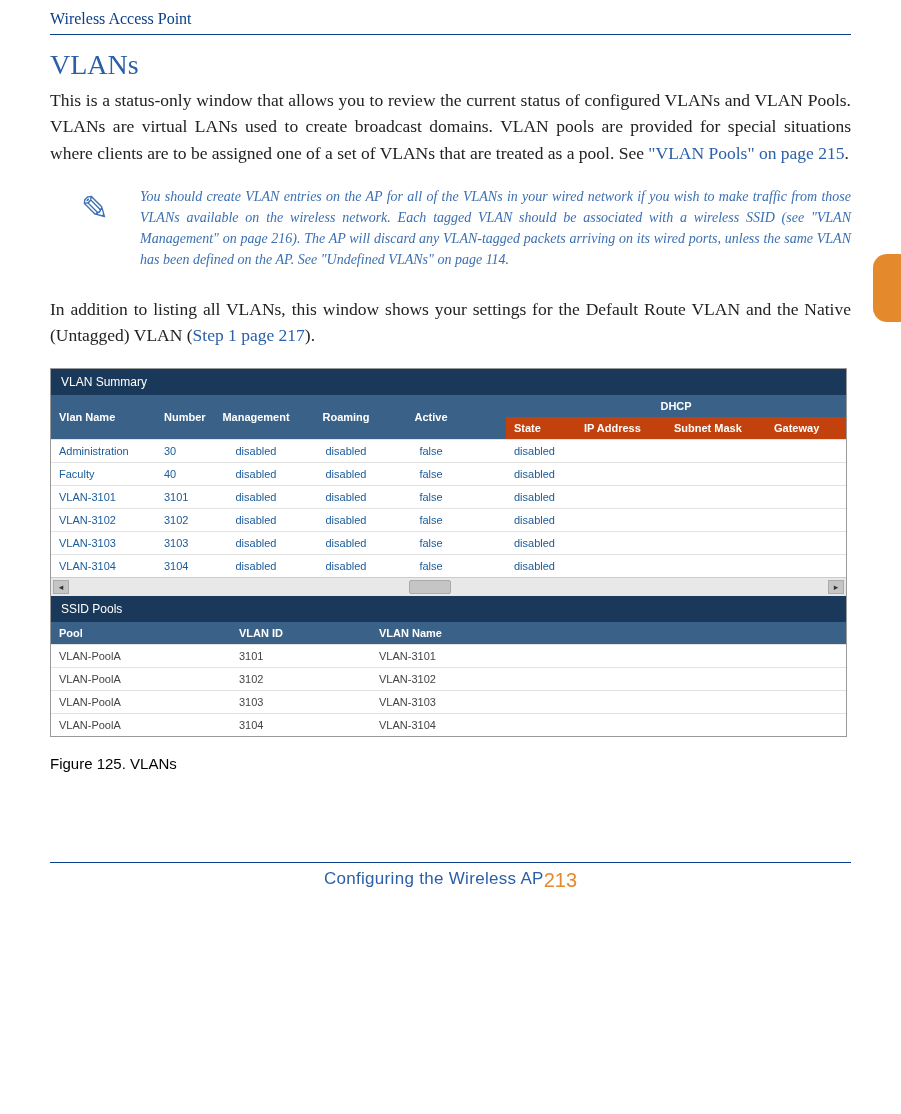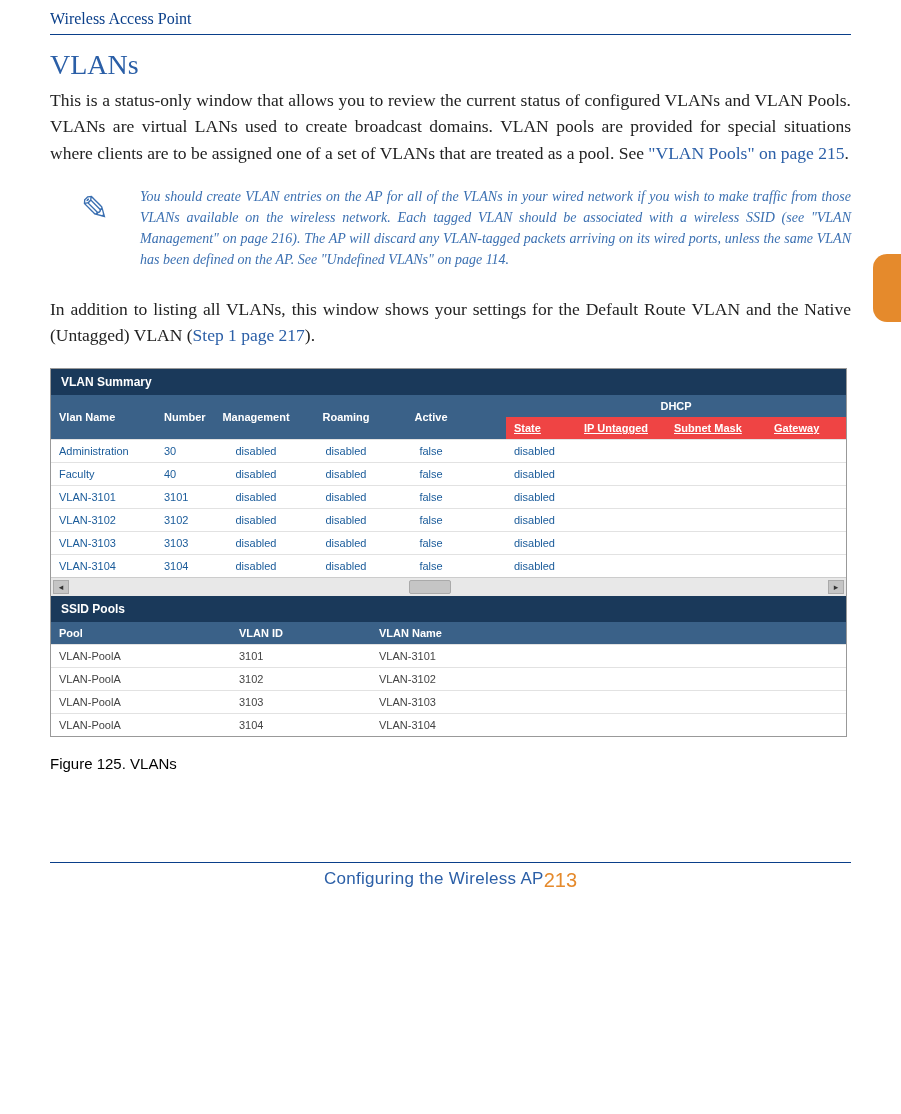--- a/index.html
+++ b/index.html
@@ -64,21 +64,21 @@
     border: 1px solid #999;
     margin: 10px 0 18px 0;
     font-family: Arial, sans-serif;
     font-size: 11px;
     width: 797px;
     box-sizing: border-box;
   }
   .panel-title {
     background: #1a395a;
     color: #fff;
-    font-weight: bold;
+    font-weight: normal;
     font-size: 12px;
     padding: 6px 10px;
   }
   .col-head {
     background: #3a6188;
     color: #fff;
     font-size: 11px;
     font-weight: bold;
   }
   .tbl {
@@ -91,26 +91,25 @@
     text-align: left;
     font-size: 11px;
   }
   .tbl td {
     color: #1a5b9a;
     border-top: 1px solid #e2e2e2;
     background: #fff;
   }
   .tbl td.center, .tbl th.center { text-align: center; }
   .subhead {
-    background: #ef4444;
+    background: #c2410c;
     color: #fff;
     font-size: 10px;
     padding: 3px 6px;
     text-align: left;
-    text-decoration: underline;
   }
   .scrollbar {
     height: 18px;
     background: #e8e8e8;
     border-top: 1px solid #ccc;
     position: relative;
   }
   .scrollbar .thumb {
     position: absolute;
     left: 45%;
@@ -219,21 +218,21 @@
           <th rowspan="2">Vlan Name</th>
           <th rowspan="2">Number</th>
           <th rowspan="2" class="center">Management</th>
           <th rowspan="2" class="center">Roaming</th>
           <th rowspan="2" class="center">Active</th>
           <th rowspan="2"></th>
           <th colspan="4" class="center">DHCP</th>
         </tr>
         <tr>
           <th class="subhead">State</th>
-          <th class="subhead">IP Untagged</th>
+          <th class="subhead">IP Address</th>
           <th class="subhead">Subnet Mask</th>
           <th class="subhead">Gateway</th>
         </tr>
       </thead>
       <tbody>
         <tr>
           <td>Administration</td>
           <td>30</td>
           <td class="center">disabled</td>
           <td class="center">disabled</td>

